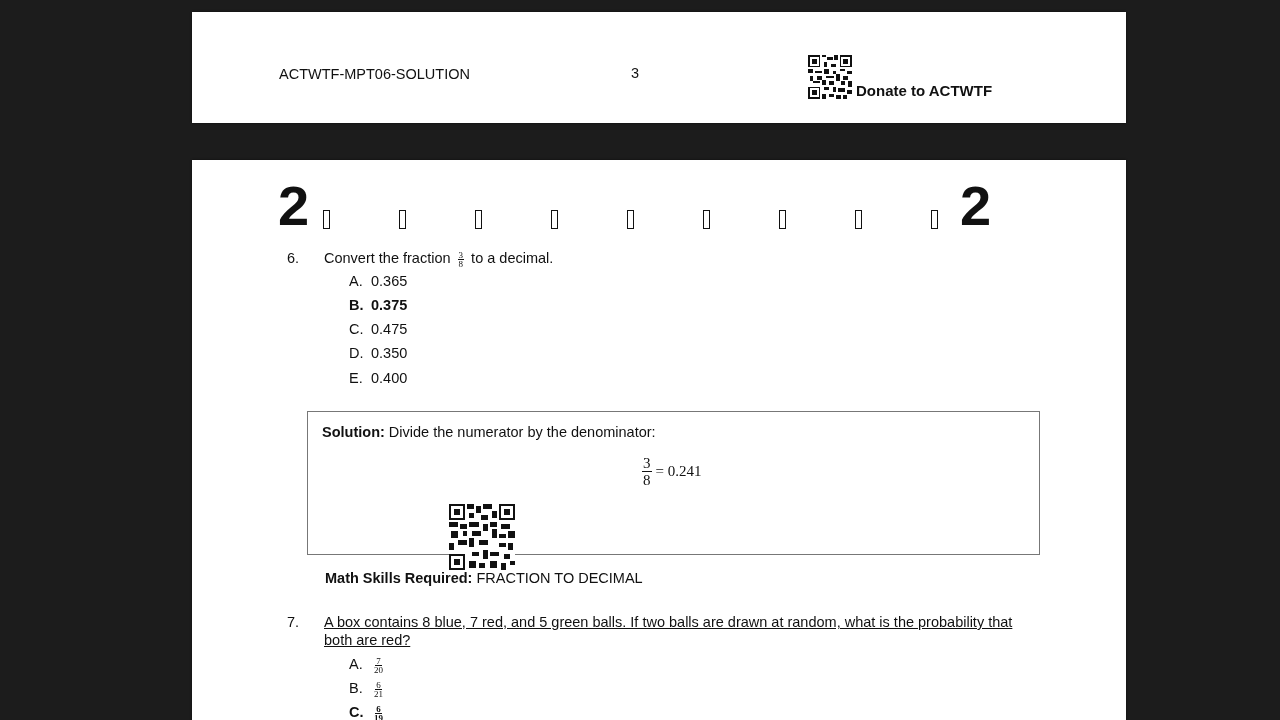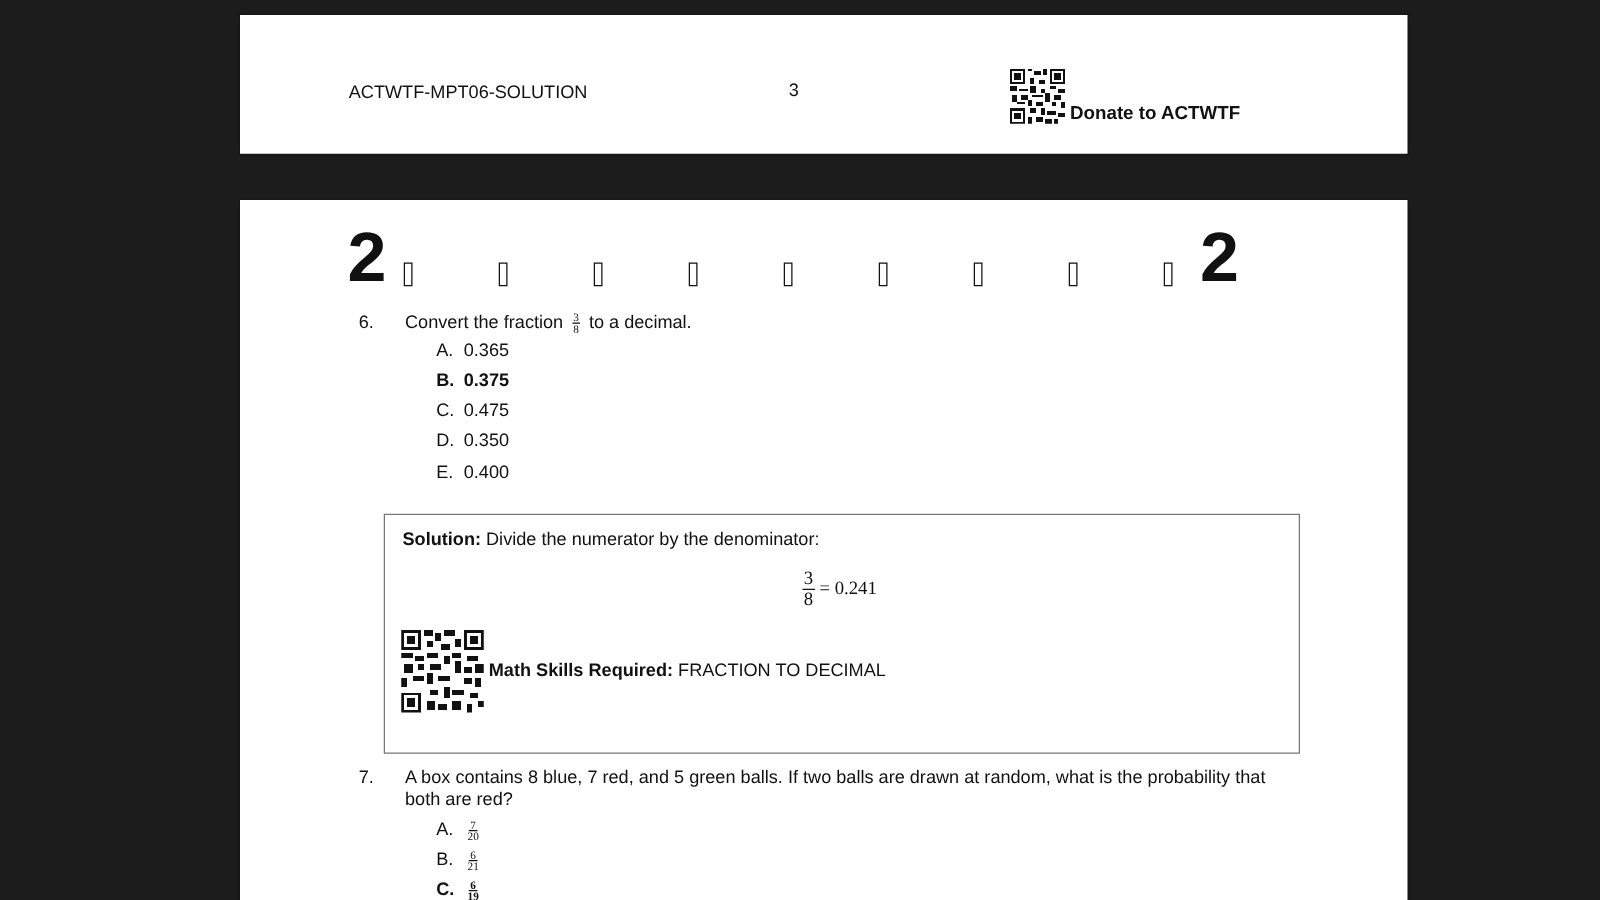--- a/index.html
+++ b/index.html
@@ -44,33 +44,33 @@
     }
     .frac-inline .num { border-bottom: 0.8px solid #111; padding: 0 1px; }
 
     .options { position: absolute; left: 62px; }
     .opt { position: absolute; left: 0; font-size: 14.5px; white-space: nowrap; }
     .opt .opt-letter { display: inline-block; width: 22px; }
     .opt.correct { font-weight: bold; }
 
     .solution-box {
       position: absolute; left: 115px; top: 251px;
-      width: 733px; height: 192px;
+      width: 733px; height: 144px;
       border: 1px solid #777; box-sizing: border-box;
     }
     .sol-line { position: absolute; left: 14px; top: 12px; font-size: 14.5px; }
     .sol-line b { margin-right: 4px; }
     .sol-eq {
       position: absolute; left: 334px; top: 43px;
       font-family: "Liberation Serif", serif; font-size: 15px;
       display: flex; align-items: center;
     }
     .sol-eq .frac-disp { display: inline-flex; flex-direction: column; align-items: center; line-height: 16px; margin-right: 4px; }
     .sol-eq .frac-disp .num { border-bottom: 1px solid #111; padding: 0 1px; }
-    .sol-skills { position: absolute; left: 13px; top: 92px; display: flex; align-items: center; }
+    .sol-skills { position: absolute; left: 13px; top: 92px; display: flex; align-items: center; flex-direction: column; }
     .sol-skills .qr { width: 66px; height: 66px; }
     .skills-text { font-size: 14.5px; margin-left: 4px; }
     .skills-text b { margin-right: 4px; }
 
     .q7-opts .opt .frac-inline { font-size: 9px; }
   </style>
 </head>
 <body>
 
 <div class="page page-top">
@@ -231,21 +231,21 @@
         </g>
       </svg>
       <span class="skills-text">
         <b>Math Skills Required:</b><span>FRACTION TO DECIMAL</span>
       </span>
     </div>
   </div>
 
   <div class="question" style="left:95px; top:453px; width:760px; height:40px;">
     <span class="q-num">7.</span>
-    <span class="q-text" style="white-space:nowrap;">
+    <span class="q-text" style="white-space:nowrap;text-decoration:underline;">
       <span>A box contains 8 blue, 7 red, and 5 green balls.  If two balls are drawn at random, what is the probability that</span><br>
       <span>both are red?</span>
     </span>
   </div>
 
   <div class="options q7-opts" style="top:496px; left:157px;">
     <div class="opt" style="top:0px">
       <span class="opt-letter">A.</span><span class="frac-inline">
           <span class="num">7</span>
           <span class="den">20</span>

